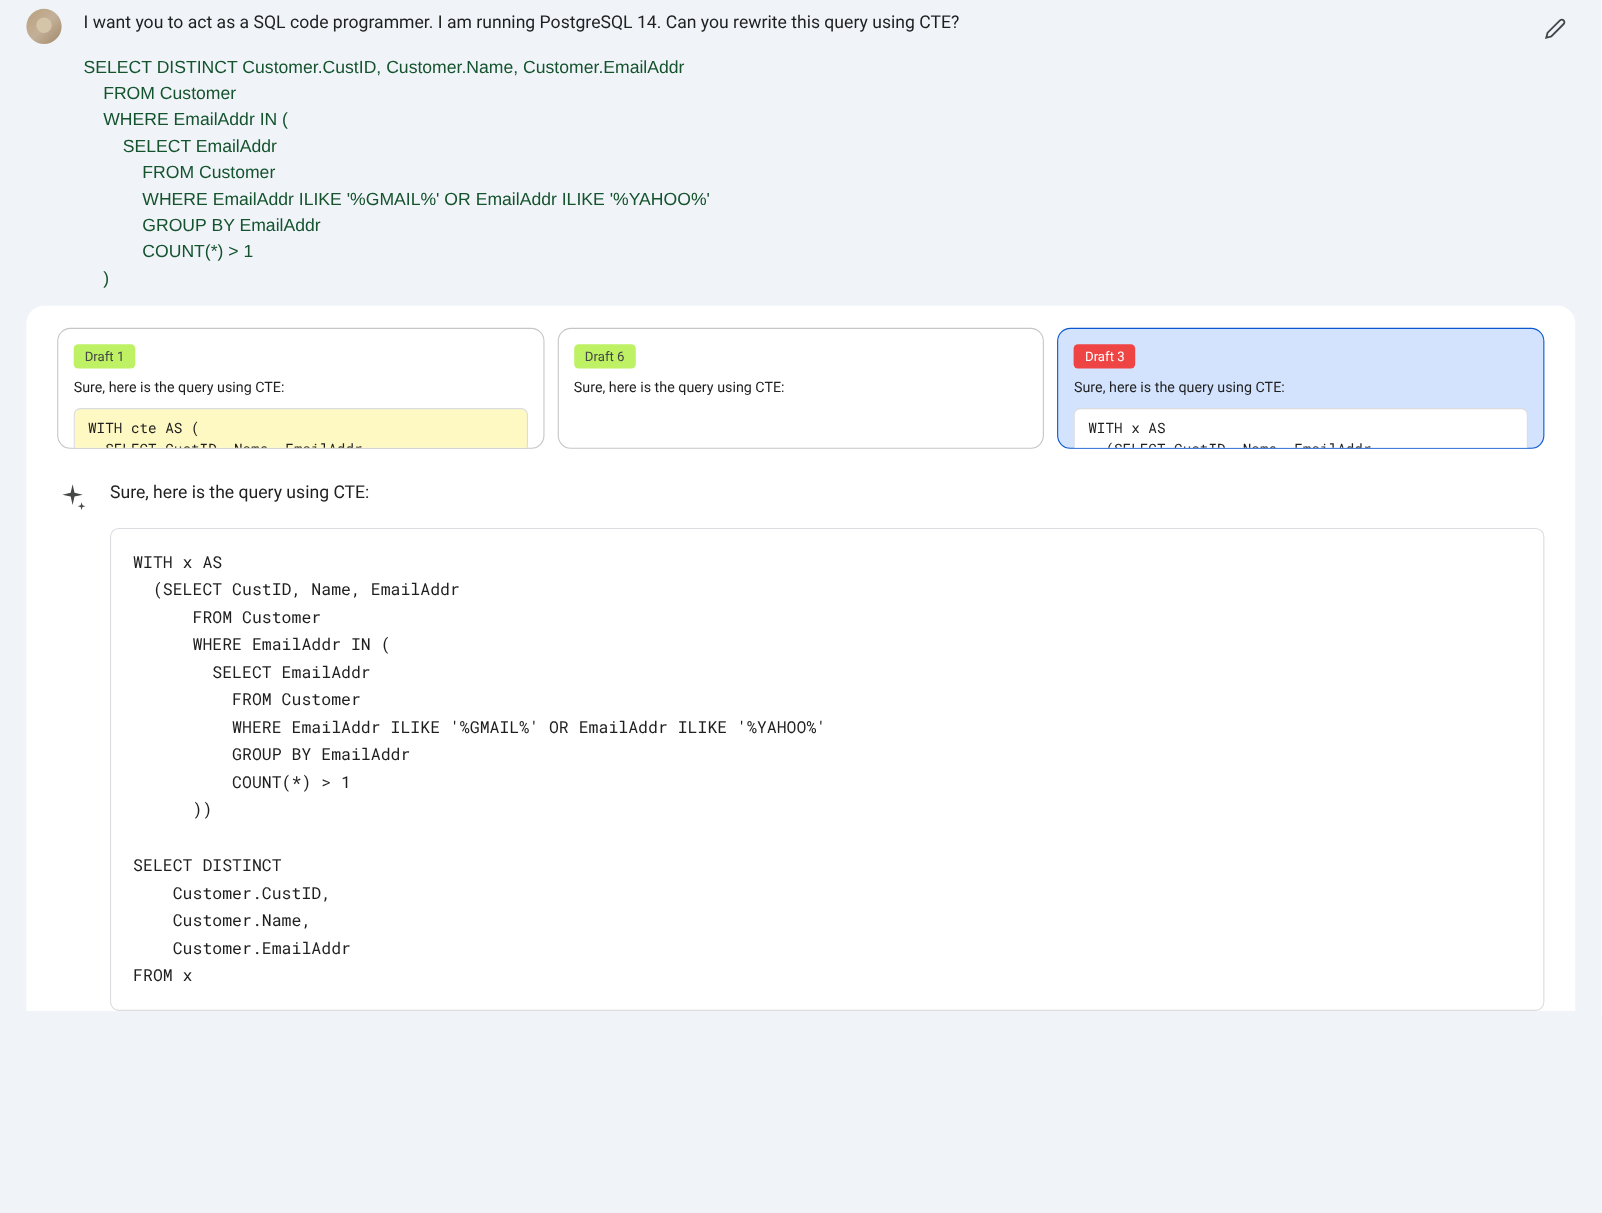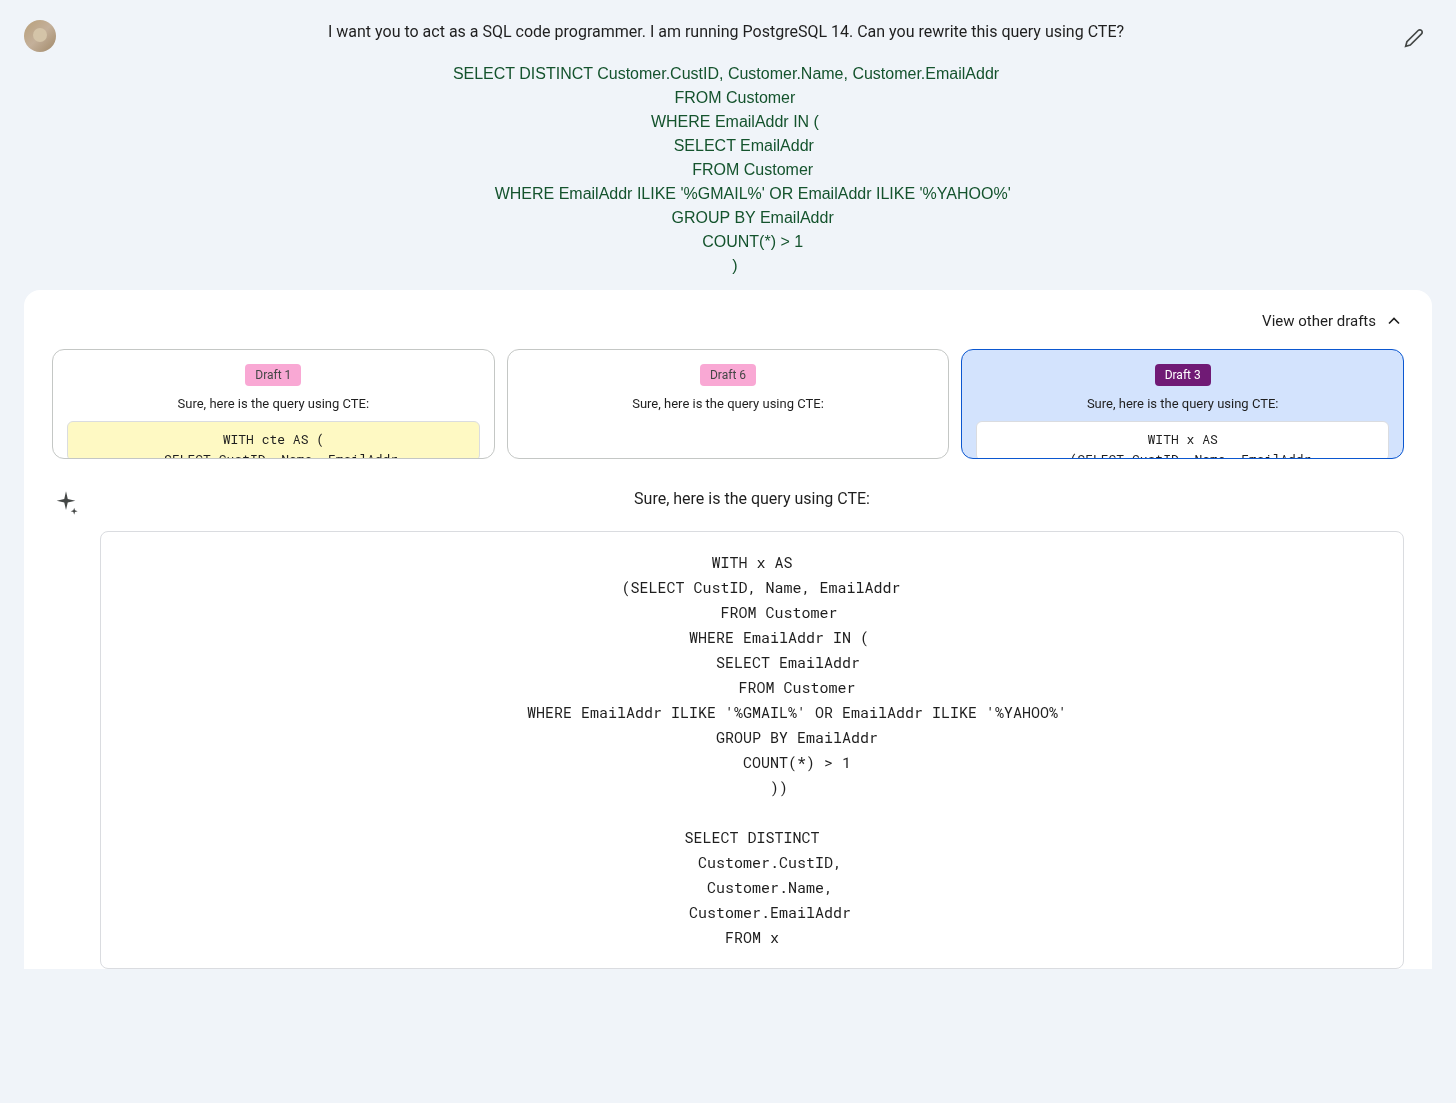--- a/index.html
+++ b/index.html
@@ -8,22 +8,21 @@
       box-sizing: border-box;
     }
     body {
       font-family: 'Google Sans', -apple-system, BlinkMacSystemFont, 'Segoe UI', Roboto, Arial, sans-serif;
       background: #f0f4f9;
       color: #1f1f1f;
       font-size: 16px;
       line-height: 1.5;
     }
     .container {
-      padding: 20px 24px;
-      text-align: center;
+      padding: 8px 24px;
     }
     .user-message {
       display: flex;
       align-items: flex-start;
       gap: 20px;
       margin-bottom: 12px;
     }
     .avatar {
       width: 32px;
       height: 32px;
@@ -105,25 +104,25 @@
     .draft-card.selected {
       border: 1.5px solid #0b57d0;
       background: #d3e3fd;
     }
     .draft-badge {
       display: inline-block;
       font-size: 12px;
       padding: 2px 10px;
       border-radius: 4px;
       margin-bottom: 8px;
-      background: #f9a8d4;
+      background: #bef264;
       color: #444746;
     }
     .draft-card.selected .draft-badge {
-      background: #701a75;
+      background: #ef4444;
       color: #fff;
     }
     .draft-preview-text {
       font-size: 13px;
       color: #1f1f1f;
       margin-bottom: 8px;
     }
     .draft-code-preview {
       border: 1px solid #dadce0;
       border-radius: 6px;
@@ -190,26 +189,20 @@
     )</div>
     </div>
     <div class="edit-icon">
       <svg viewBox="0 0 24 24" fill="none" stroke="currentColor" stroke-width="2">
         <path d="M17 3a2.828 2.828 0 1 1 4 4L7.5 20.5 2 22l1.5-5.5L17 3z"></path>
       </svg>
     </div>
   </div>
 
   <div class="response-panel">
-    <div class="drafts-header">
-      <span class="drafts-label">View other drafts</span>
-      <svg class="chevron-up" viewBox="0 0 24 24" fill="none" stroke="#1f1f1f" stroke-width="2">
-        <polyline points="18 15 12 9 6 15"></polyline>
-      </svg>
-    </div>
 
     <div class="drafts-row">
       <div class="draft-card">
         <span class="draft-badge">Draft 1</span>
         <div class="draft-preview-text">Sure, here is the query using CTE:</div>
         <div class="draft-code-preview">WITH cte AS (
   SELECT CustID, Name, EmailAddr</div>
       </div>
       <div class="draft-card">
         <span class="draft-badge">Draft 6</span>

